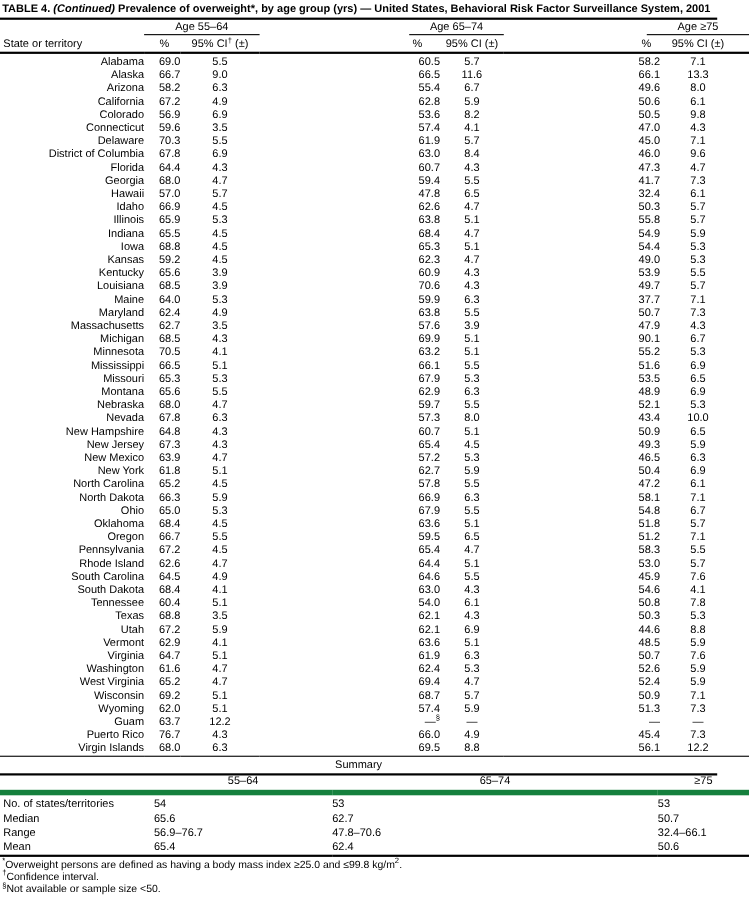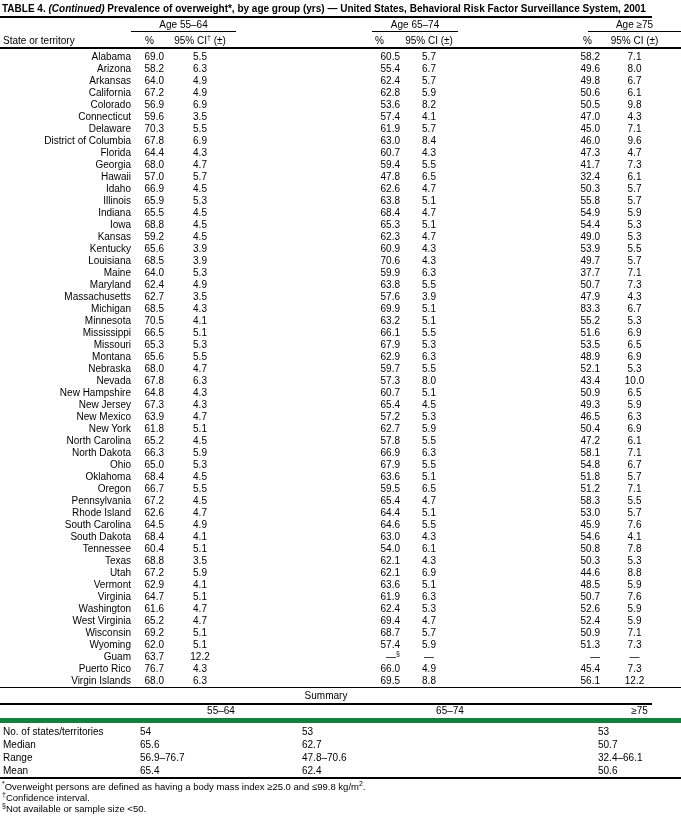--- a/index.html
+++ b/index.html
@@ -118,38 +118,38 @@
         <tr>
           <td class="c-state">Alabama</td>
           <td class="c-p">69.0</td>
           <td class="c-ci">5.5</td>
           <td class="c-p">60.5</td>
           <td class="c-ci">5.7</td>
           <td class="c-p">58.2</td>
           <td class="c-ci padr">7.1</td>
         </tr>
         <tr>
+          <td class="c-state">Alaska</td>
+          <td class="c-p">66.7</td>
+          <td class="c-ci">9.0</td>
+          <td class="c-p">66.5</td>
+          <td class="c-ci">11.6</td>
+          <td class="c-p">66.1</td>
+          <td class="c-ci padr">13.3</td>
+        </tr>
+        <tr>
           <td class="c-state">Arizona</td>
           <td class="c-p">58.2</td>
           <td class="c-ci">6.3</td>
           <td class="c-p">55.4</td>
           <td class="c-ci">6.7</td>
           <td class="c-p">49.6</td>
           <td class="c-ci padr">8.0</td>
         </tr>
         <tr>
-          <td class="c-state">Arkansas</td>
-          <td class="c-p">64.0</td>
-          <td class="c-ci">4.9</td>
-          <td class="c-p">62.4</td>
-          <td class="c-ci">5.7</td>
-          <td class="c-p">49.8</td>
-          <td class="c-ci padr">6.7</td>
-        </tr>
-        <tr>
           <td class="c-state">California</td>
           <td class="c-p">67.2</td>
           <td class="c-ci">4.9</td>
           <td class="c-p">62.8</td>
           <td class="c-ci">5.9</td>
           <td class="c-p">50.6</td>
           <td class="c-ci padr">6.1</td>
         </tr>
         <tr>
           <td class="c-state">Colorado</td>
@@ -303,21 +303,21 @@
           <td class="c-ci">3.9</td>
           <td class="c-p">47.9</td>
           <td class="c-ci padr">4.3</td>
         </tr>
         <tr>
           <td class="c-state">Michigan</td>
           <td class="c-p">68.5</td>
           <td class="c-ci">4.3</td>
           <td class="c-p">69.9</td>
           <td class="c-ci">5.1</td>
-          <td class="c-p">83.3</td>
+          <td class="c-p">90.1</td>
           <td class="c-ci padr">6.7</td>
         </tr>
         <tr>
           <td class="c-state">Minnesota</td>
           <td class="c-p">70.5</td>
           <td class="c-ci">4.1</td>
           <td class="c-p">63.2</td>
           <td class="c-ci">5.1</td>
           <td class="c-p">55.2</td>
           <td class="c-ci padr">5.3</td>

